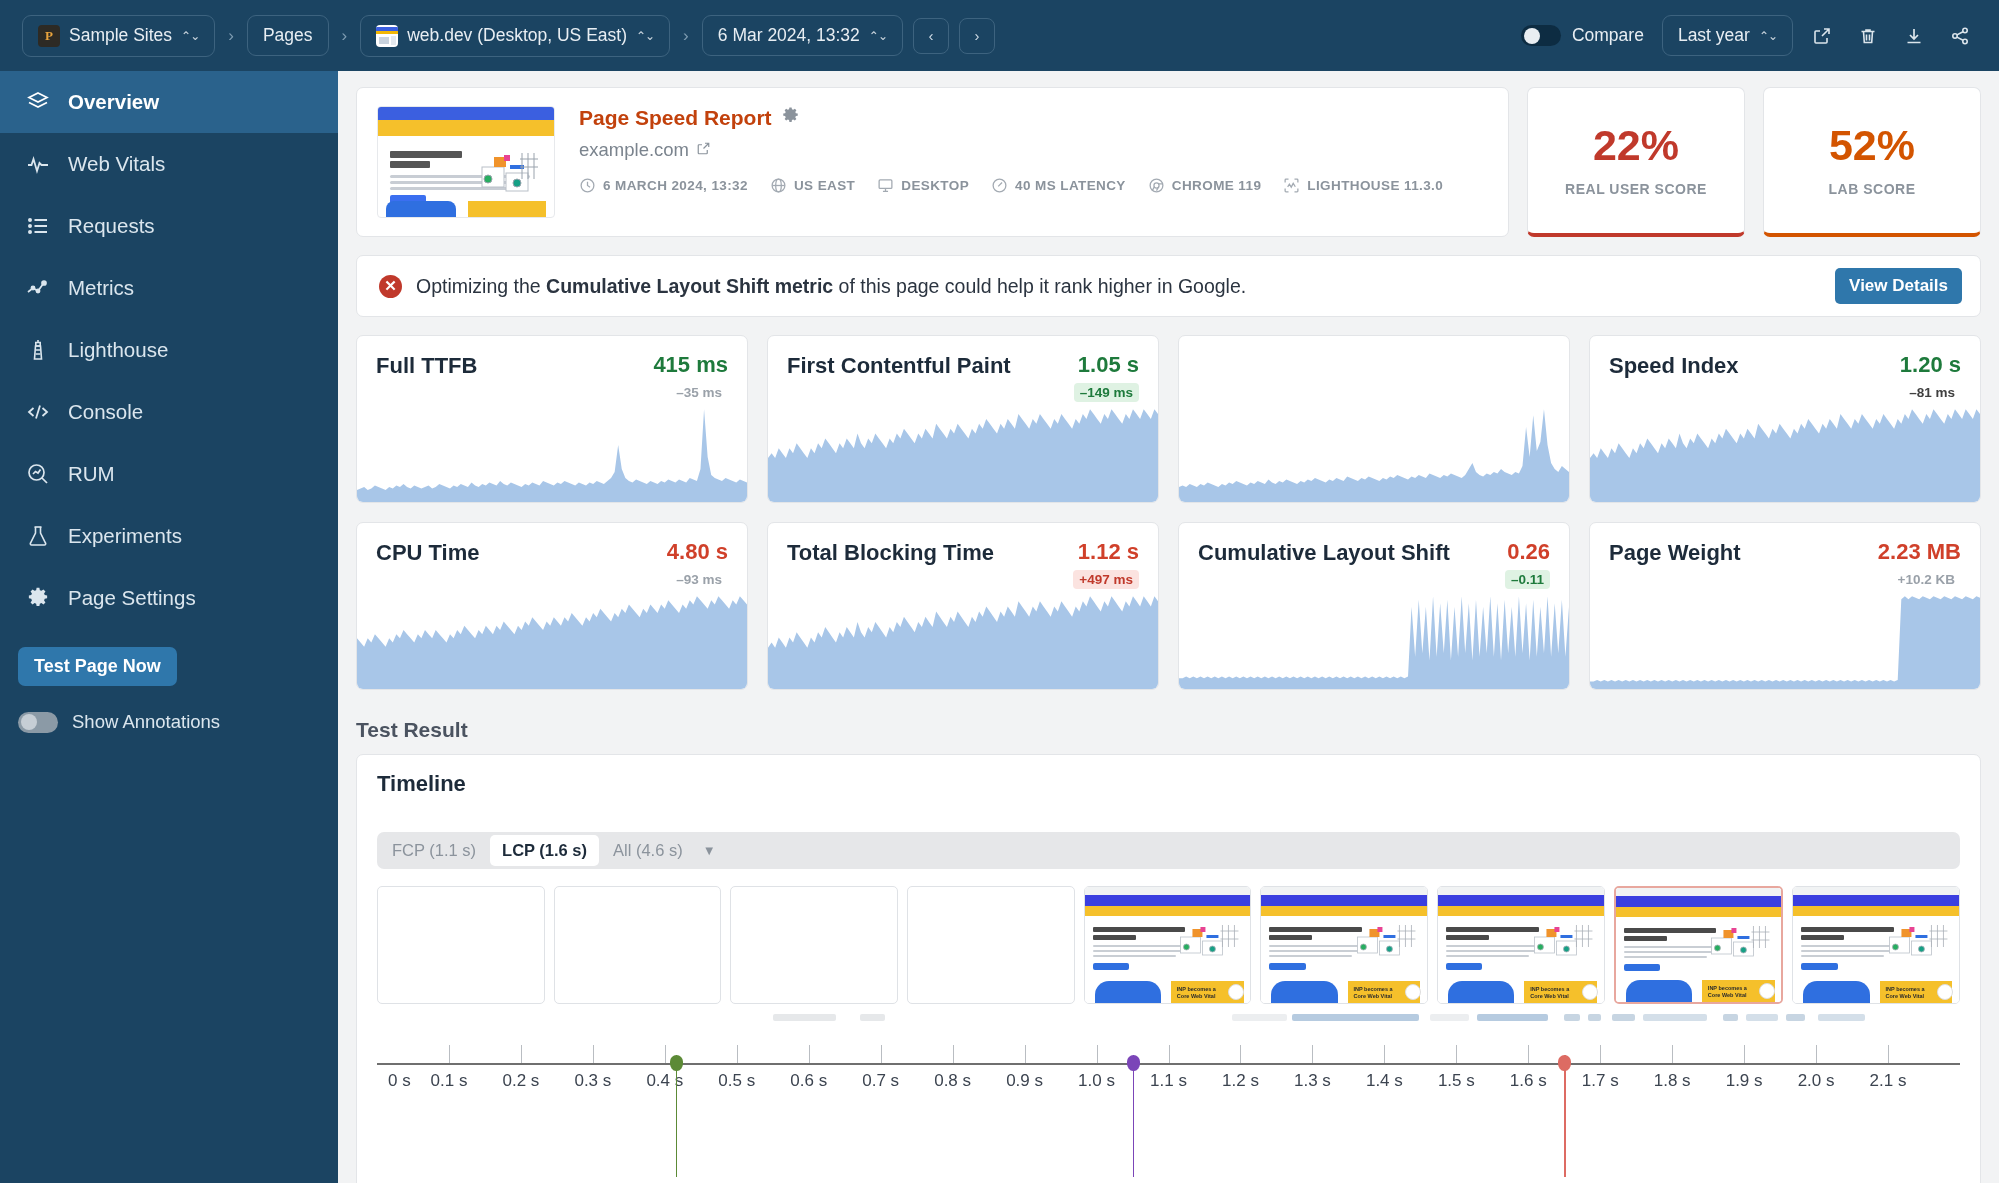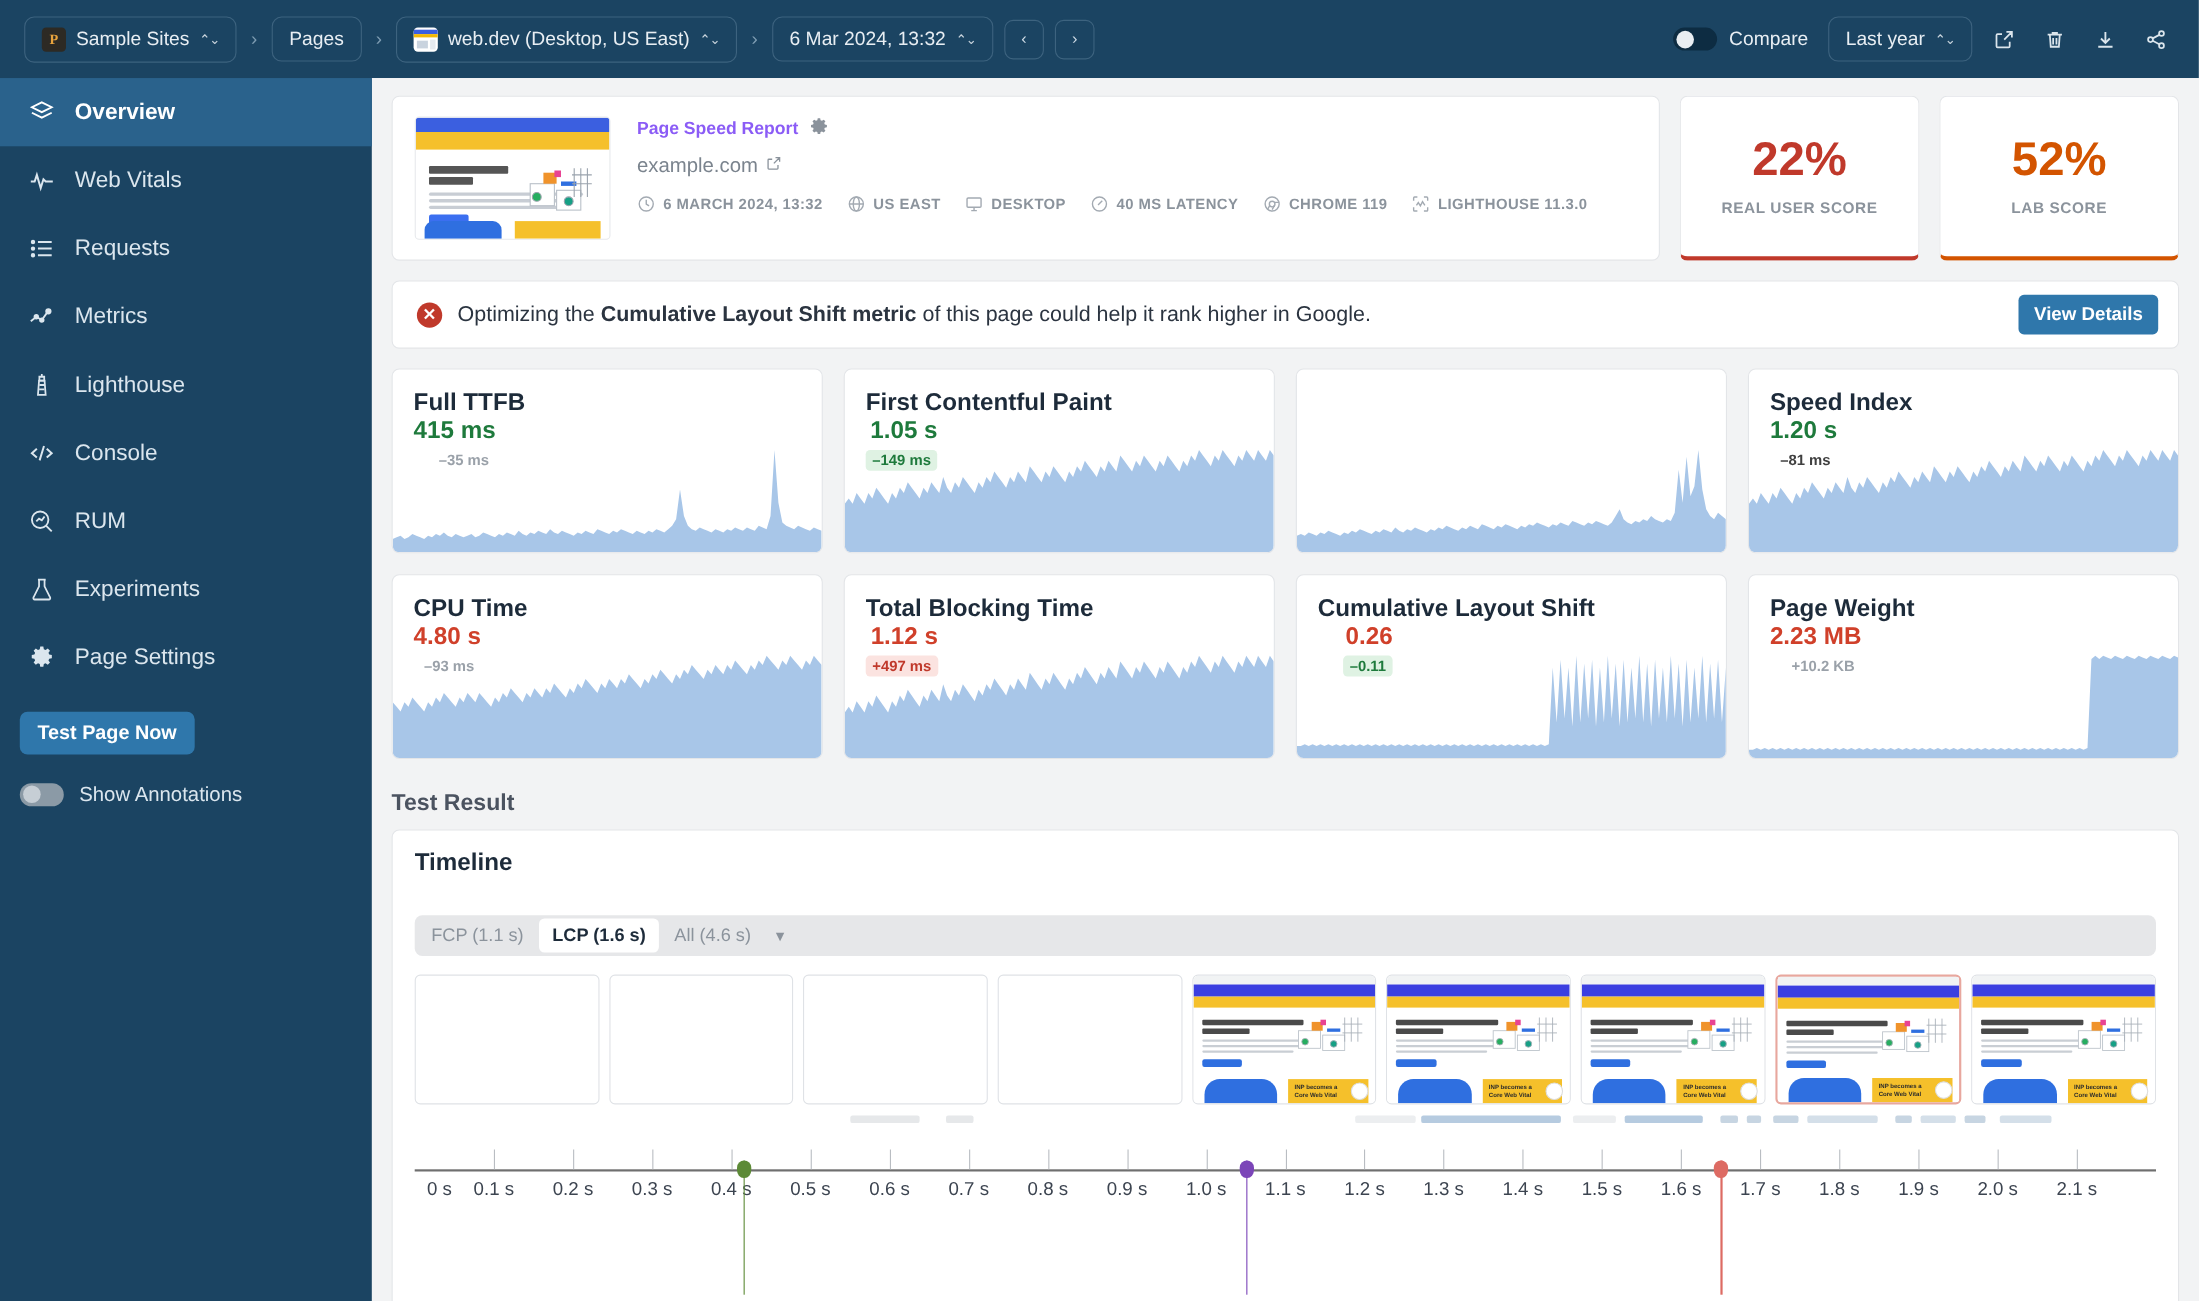--- a/index.html
+++ b/index.html
@@ -86,21 +86,21 @@
   .thumb .t-blue { position: absolute; left: 0; right: 0; top: 0; height: 13px; background: #3b5fe0; }
   .thumb .t-yellow { position: absolute; left: 0; right: 0; top: 13px; height: 16px; background: #f5c02b; }
   .thumb .t-head { position: absolute; left: 12px; top: 44px; width: 72px; height: 7px; background: #555; border-radius: 1px; }
   .thumb .t-head2 { position: absolute; left: 12px; top: 54px; width: 40px; height: 7px; background: #555; border-radius: 1px; }
   .thumb .t-l { position: absolute; left: 12px; height: 3px; background: #c8cdd4; border-radius: 2px; }
   .thumb .t-btn { position: absolute; left: 12px; top: 88px; width: 36px; height: 10px; background: #3b6ff0; border-radius: 2px; }
   .thumb .t-art { position: absolute; right: 10px; top: 40px; width: 68px; height: 58px; }
   .thumb .t-b1 { position: absolute; left: 8px; bottom: 0; width: 70px; height: 16px; background: #2f6fe0; border-radius: 8px 8px 0 0; }
   .thumb .t-b2 { position: absolute; right: 8px; bottom: 0; width: 78px; height: 16px; background: #f5c02b; }
 
-  .rtitle { font-size: 16px; color: #8b5cf6; font-weight: bold; display: flex; align-items: center; gap: 9px; }
+  .rtitle { font-size: 21px; color: #c2410c; font-weight: bold; display: flex; align-items: flex-start; gap: 9px; }
   .rurl { font-size: 18.5px; color: #7b848e; margin-top: 9px; display: flex; align-items: center; gap: 7px; }
   .meta { display: flex; align-items: center; gap: 22px; margin-top: 16px; flex-wrap: wrap; }
   .meta-item { display: flex; align-items: center; gap: 7px; color: #8b939c; font-size: 13.5px;
                font-weight: bold; letter-spacing: .4px; white-space: nowrap; }
   .meta-item svg { display: block; flex: 0 0 auto; }
 
   .score-card {
     width: 218px; flex: 0 0 auto; display: flex; flex-direction: column;
     align-items: center; justify-content: center; background: #fff;
     border: 1px solid #e3e5e8; border-radius: 7px; border-bottom-width: 4px;
@@ -117,21 +117,21 @@
   .viewbtn { background: #2f77ab; color: #fff; font-size: 17px; font-weight: bold;
              border-radius: 5px; padding: 8px 14px; }
   .xcircle { width: 23px; height: 23px; border-radius: 50%; background: #c0392b;
              display: flex; align-items: center; justify-content: center;
              color: #fff; font-size: 15px; font-weight: bold; flex: 0 0 auto; }
 
   .grid { display: grid; grid-template-columns: repeat(4, 1fr); gap: 19px; margin-top: 18px; }
   .mcard { background: #fff; border: 1px solid #e3e5e8; border-radius: 7px;
            height: 168px; position: relative; overflow: hidden; }
   .mhead { display: flex; justify-content: space-between; align-items: flex-start;
-           padding: 17px 19px 0 19px; flex-direction: column; }
+           padding: 17px 19px 0 19px; }
   .mname { font-size: 22px; font-weight: bold; color: #1d2b3a; }
   .mright { text-align: right; }
   .mval { font-size: 22px; font-weight: bold; line-height: 1.1; }
   .mdelta { font-size: 13.5px; font-weight: bold; margin-top: 6px; display: inline-block;
             padding: 2px 6px; border-radius: 4px; }
   .spark { position: absolute; left: 0; right: 0; bottom: 0; height: 104px; }
   .spark svg { display: block; width: 100%; height: 100%; }
 
   .sect-title { font-size: 21px; color: #4b5360; font-weight: bold; margin: 28px 0 12px 0; }
 

